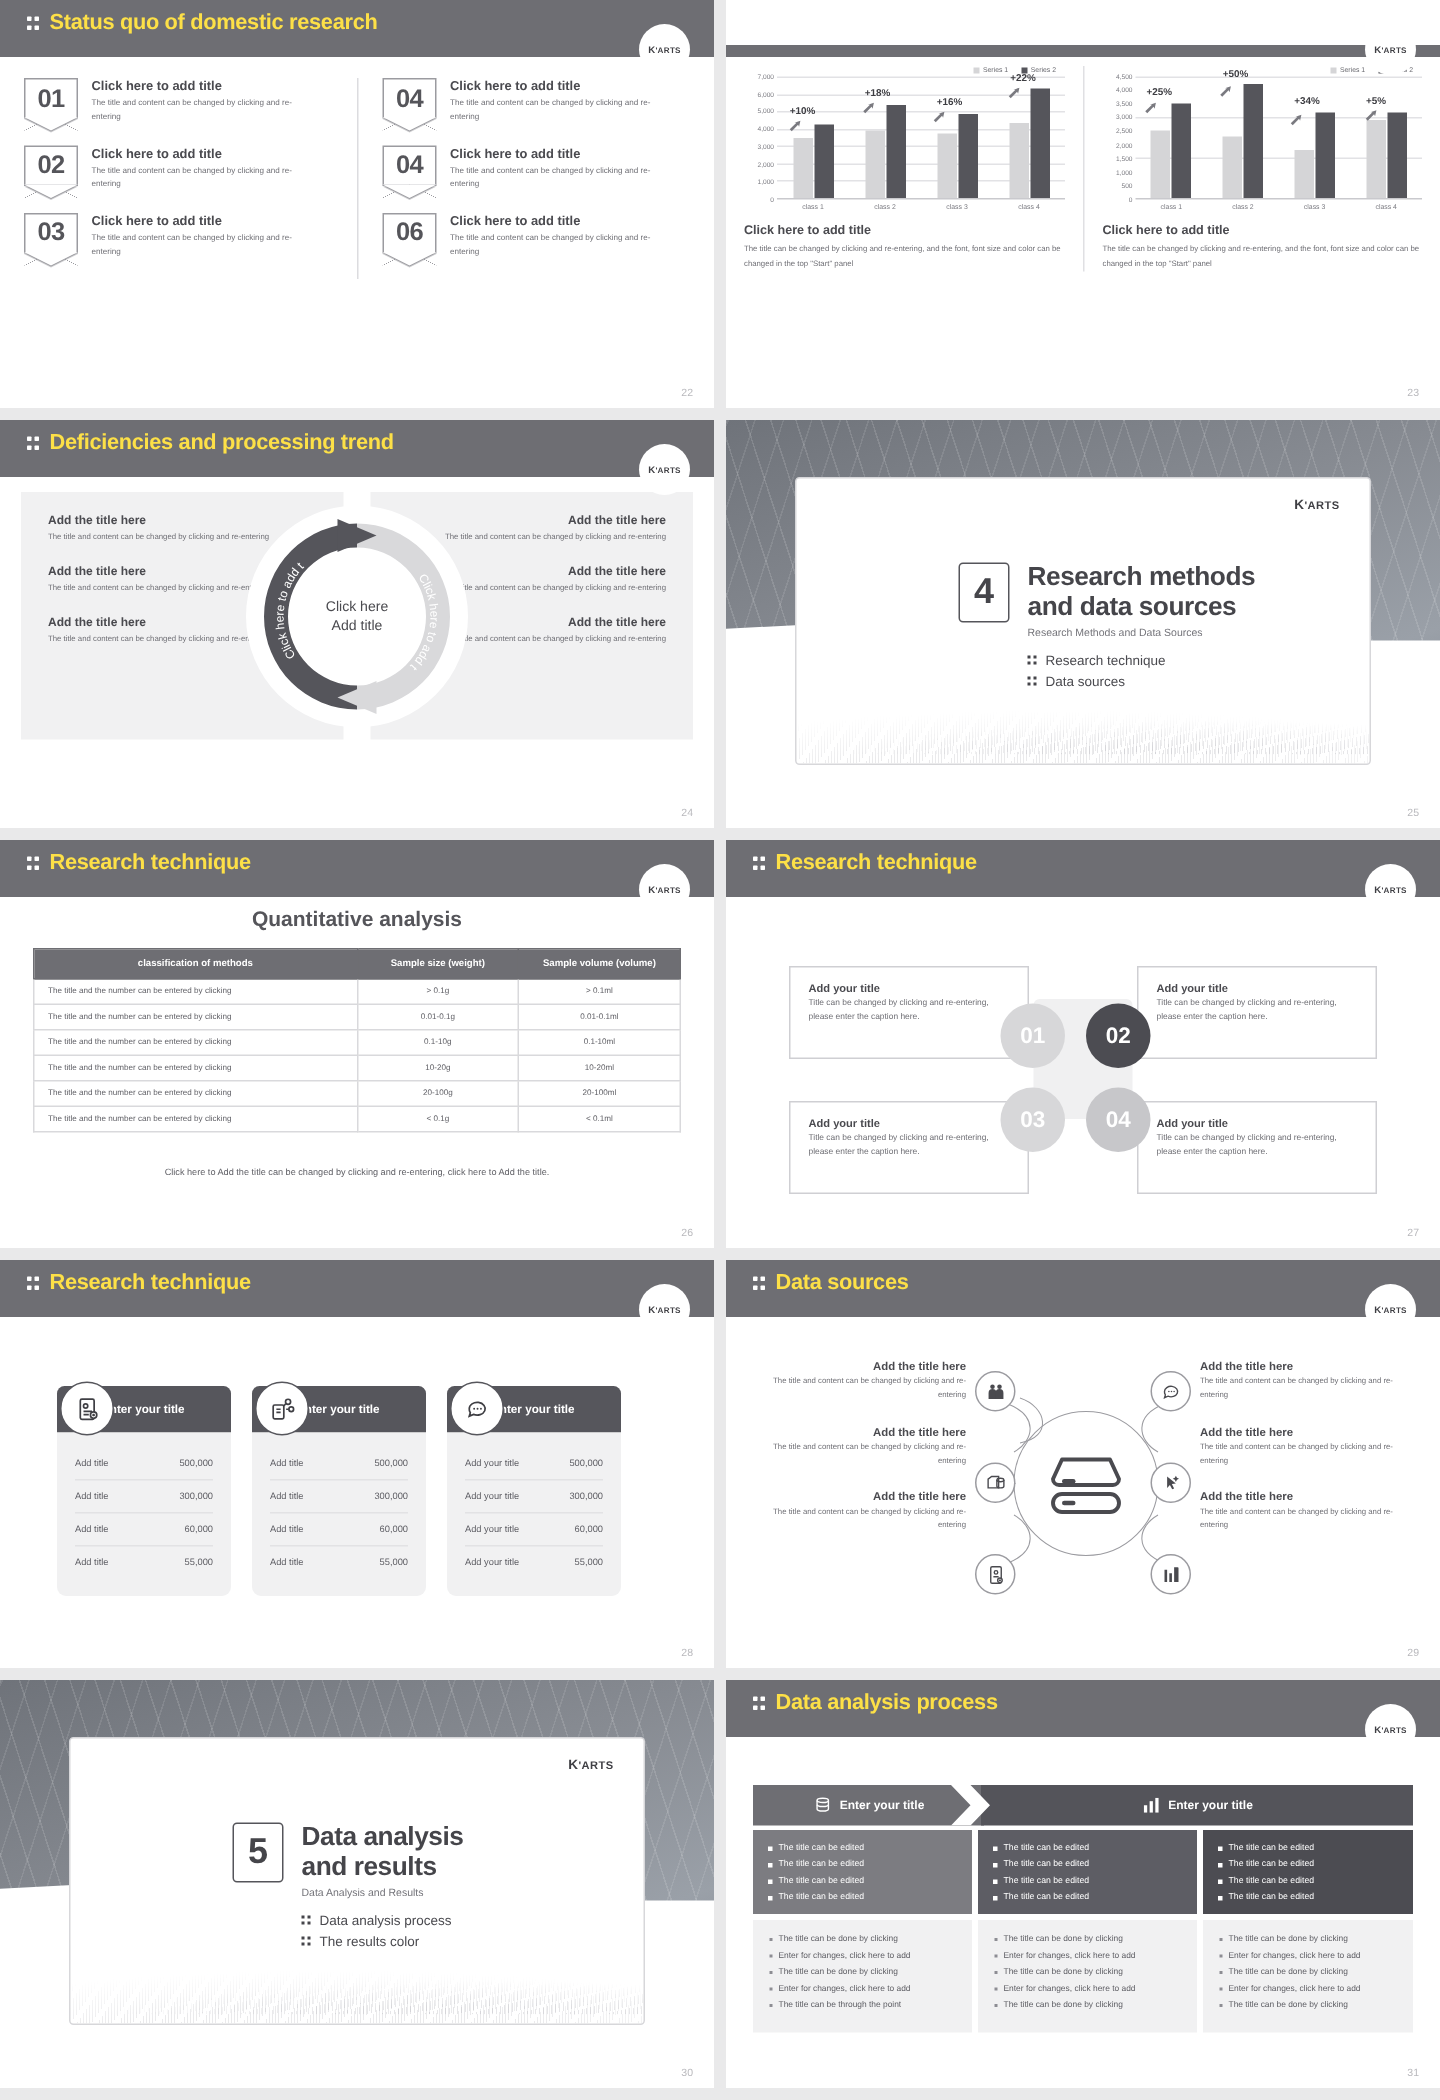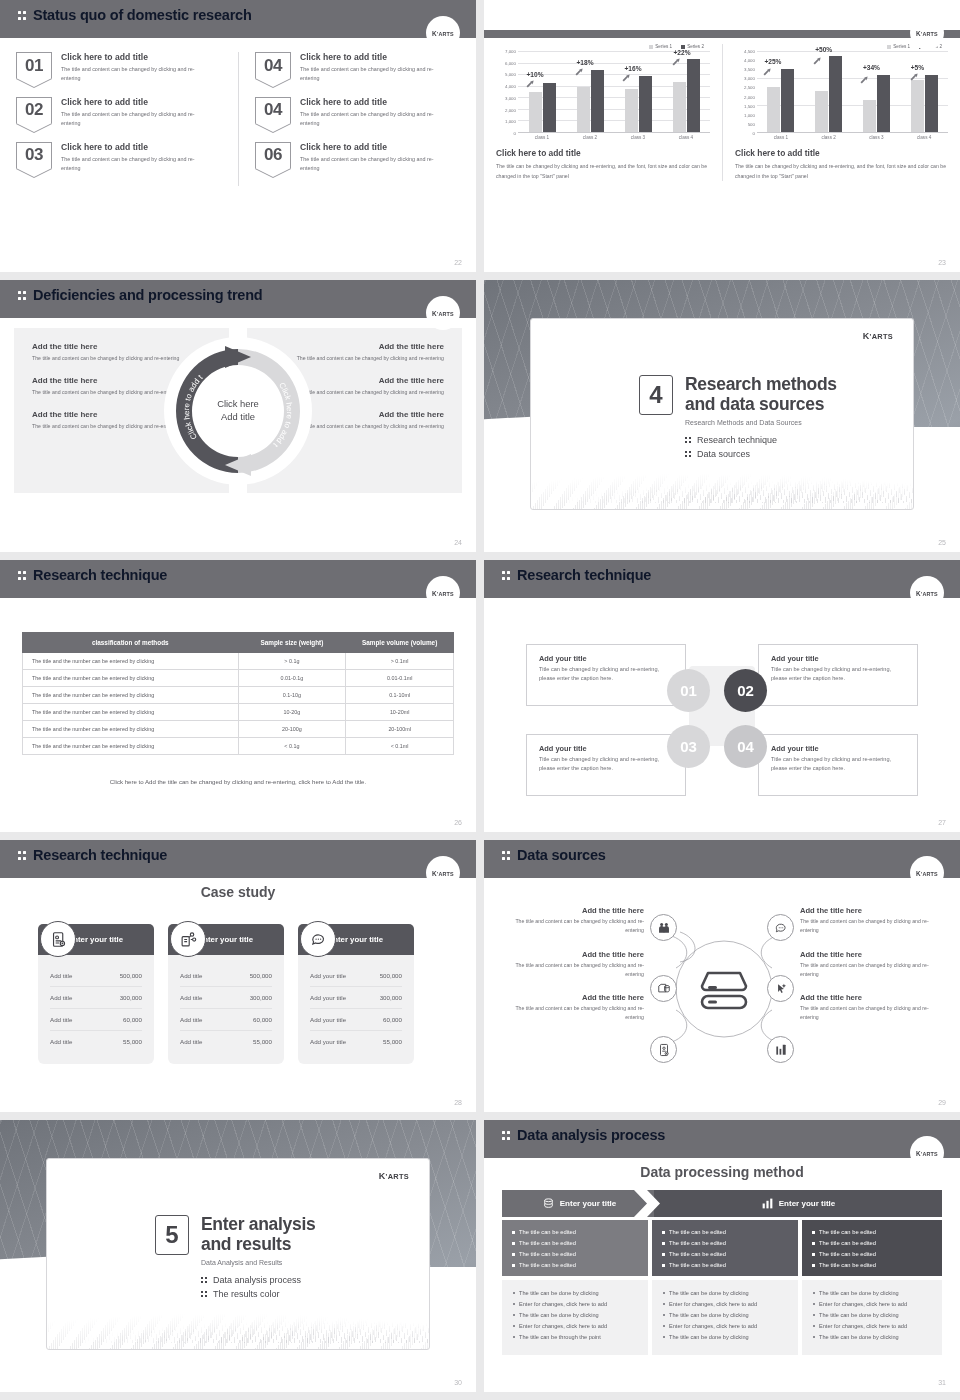--- a/index.html
+++ b/index.html
@@ -35,21 +35,21 @@
     display:inline-block; width:9px; height:13px; position:relative;
   }
   .hdr .dots i {
     position:absolute; width:3px; height:3px; background:#fff; border-radius:0.5px;
   }
   .hdr .dots i:nth-child(1){left:0;top:2px}
   .hdr .dots i:nth-child(2){left:0;top:8px}
   .hdr .dots i:nth-child(3){left:5px;top:2px}
   .hdr .dots i:nth-child(4){left:5px;top:8px}
   .hdr h2 {
-    color:#0f172a; font-size:14.5px; font-weight:bold; letter-spacing:-0.2px;
+    color:#fde047; font-size:14.5px; font-weight:bold; letter-spacing:-0.2px;
   }
   .hdr-sub {
     position:absolute; left:0; top:30px; width:100%; height:8px;
     background:#6e6e73;
   }
   .logo-badge {
     position:absolute; right:16px; top:16px;
     width:34px; height:34px; border-radius:50%;
     background:#fff;
     display:flex; align-items:center; justify-content:center;
@@ -584,20 +584,21 @@
           <i></i>
           <i></i>
           <i></i>
         </span>
       <h2>Research technique</h2>
     </div>
     <div class="hdr-sub"></div>
     <div class="logo-badge">
         <span><b>K</b>'ARTS</span>
       </div>
+    <div class="slide-title">Quantitative analysis</div>
 
     <table class="tbl">
       <thead>
           <tr>
         <th style="width:50%">classification of methods</th>
         <th style="width:25%">Sample size (weight)</th>
         <th style="width:25%">Sample volume (volume)</th>
       </tr>
         </thead>
       <tbody>
@@ -683,21 +684,20 @@
           <i></i>
           <i></i>
           <i></i>
         </span>
       <h2>Research technique</h2>
     </div>
     <div class="hdr-sub"></div>
     <div class="logo-badge">
         <span><b>K</b>'ARTS</span>
       </div>
-    <div class="slide-title">Case study</div>
 
     <div class="cs-card" style="left:38px">
       <div class="cs-head">
         <div class="cs-ic">
           <svg width="17" height="17" viewBox="0 0 24 24" fill="none" stroke="#3f3f44" stroke-width="1.6">
             <rect x="5" y="2.5" width="13" height="19" rx="1.5"></rect>
               <circle cx="10" cy="9" r="2"></circle>
               <path d="M8 14h8M8 17h5"></path>
               <circle cx="17.5" cy="17.5" r="3" fill="#fff"></circle>
               <path d="M16.3 17.5h2.4M17.5 16.3v2.4"></path>
@@ -908,21 +908,21 @@
       <div class="photo"></div>
       <div class="whitebase"></div>
     </div>
     <div class="sec-card">
       <div class="waves"></div>
       <div class="waves2"></div>
       <div class="sec-logo"><b>K</b>'ARTS</div>
       <div class="sec-inner">
         <div class="sec-num">5</div>
         <div>
-          <div class="sec-h">Enter analysis</div>
+          <div class="sec-h">Data analysis</div>
           <div class="sec-h">and results</div>
           <div class="sec-sub">Data Analysis and Results</div>
           <div class="sec-list">
             <div class="sec-li">
               <span class="bul">
                   <i></i>
                   <i></i>
                   <i></i>
                   <i></i>
                 </span>
@@ -951,21 +951,20 @@
           <i></i>
           <i></i>
           <i></i>
         </span>
       <h2>Data analysis process</h2>
     </div>
     <div class="hdr-sub"></div>
     <div class="logo-badge">
         <span><b>K</b>'ARTS</span>
       </div>
-    <div class="slide-title">Data processing method</div>
 
     <div class="pr-head a">
       <svg width="13" height="13" viewBox="0 0 24 24" fill="none" stroke="#fff" stroke-width="1.7" style="margin-right:5px">
         <ellipse cx="12" cy="6" rx="7" ry="2.6"></ellipse>
           <path d="M5 6v5c0 1.4 3.1 2.6 7 2.6s7-1.2 7-2.6V6"></path>
           <path d="M5 11.5v5c0 1.4 3.1 2.6 7 2.6s7-1.2 7-2.6v-5"></path>
       </svg>
       <span>Enter your title</span>
     </div>
     <div class="pr-head b">

